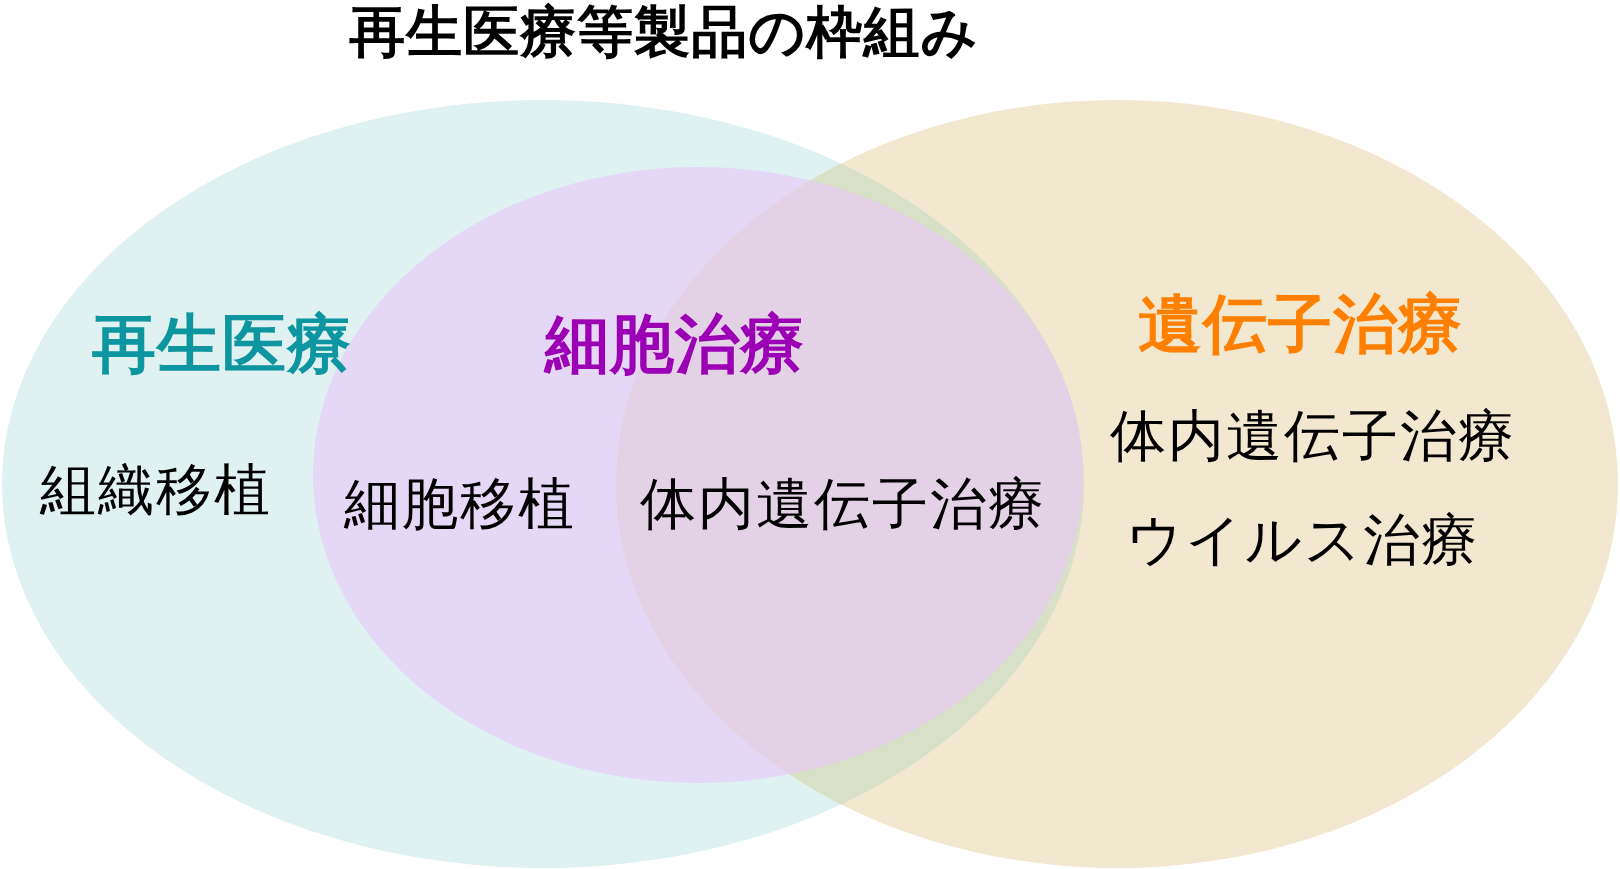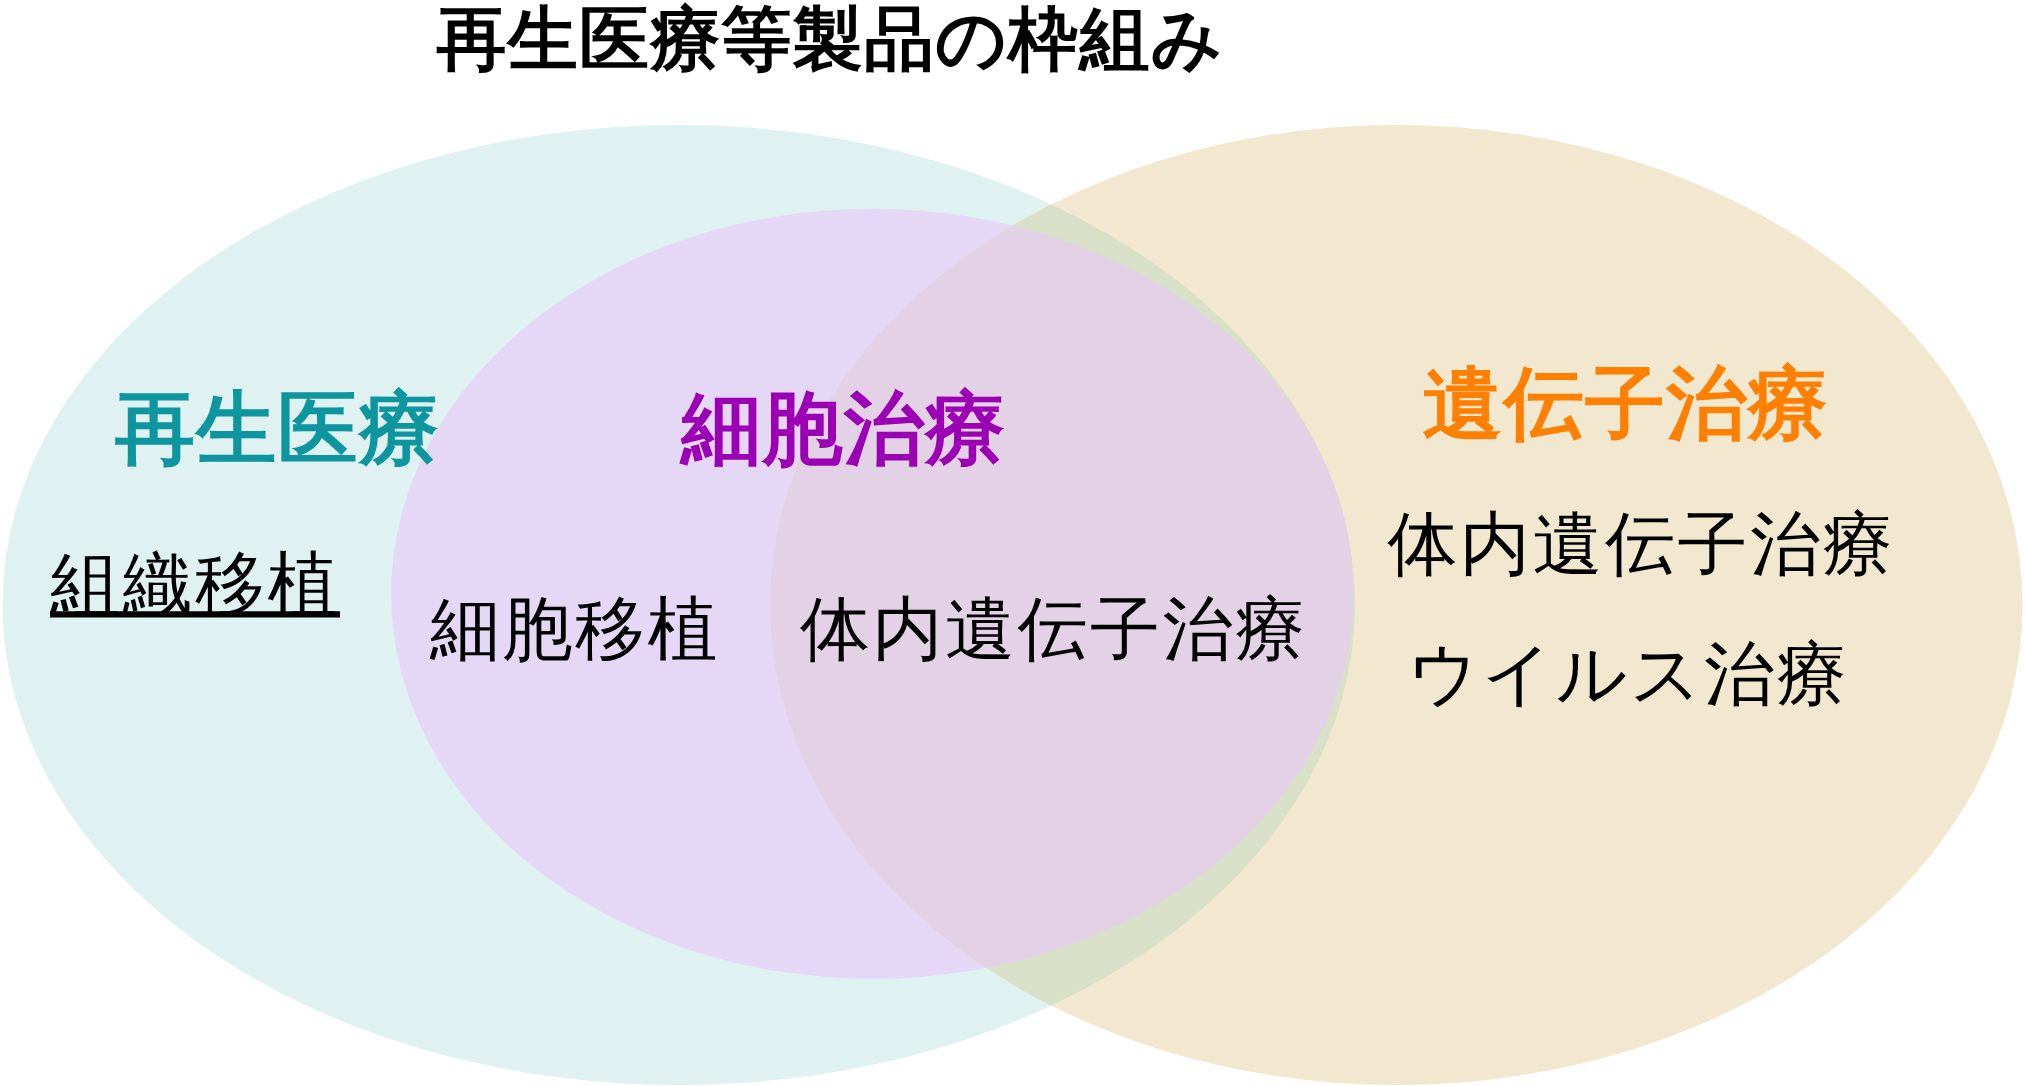--- a/index.html
+++ b/index.html
@@ -69,17 +69,17 @@
     <ellipse cx="1117" cy="484" rx="501" ry="384" fill="#e3d1e6"></ellipse>
   </g>
 </svg>
 
 <div class="label title">再生医療等製品の枠組み</div>
 
 <div class="label set-label" style="left:92px; top:312px; color:#0e96a0;">再生医療</div>
 <div class="label set-label" style="left:545px; top:312px; color:#9b00b5;">細胞治療</div>
 <div class="label set-label" style="left:1138px; top:292px; color:#ff8000;text-align:center;">遺伝子治療</div>
 
-<div class="label item" style="left:40px; top:440px;text-decoration:underline;">組織移植</div>
+<div class="label item" style="left:40px; top:462px;">組織移植</div>
 <div class="label item" style="left:344px; top:476px;text-align:right;">細胞移植</div>
 <div class="label item" style="left:640px; top:476px;">体内遺伝子治療</div>
 <div class="label item" style="left:1110px; top:408px;">体内遺伝子治療</div>
 <div class="label item" style="left:1110px; top:512px;margin-left:16px;">ウイルス治療</div>
 
 </body></html>

